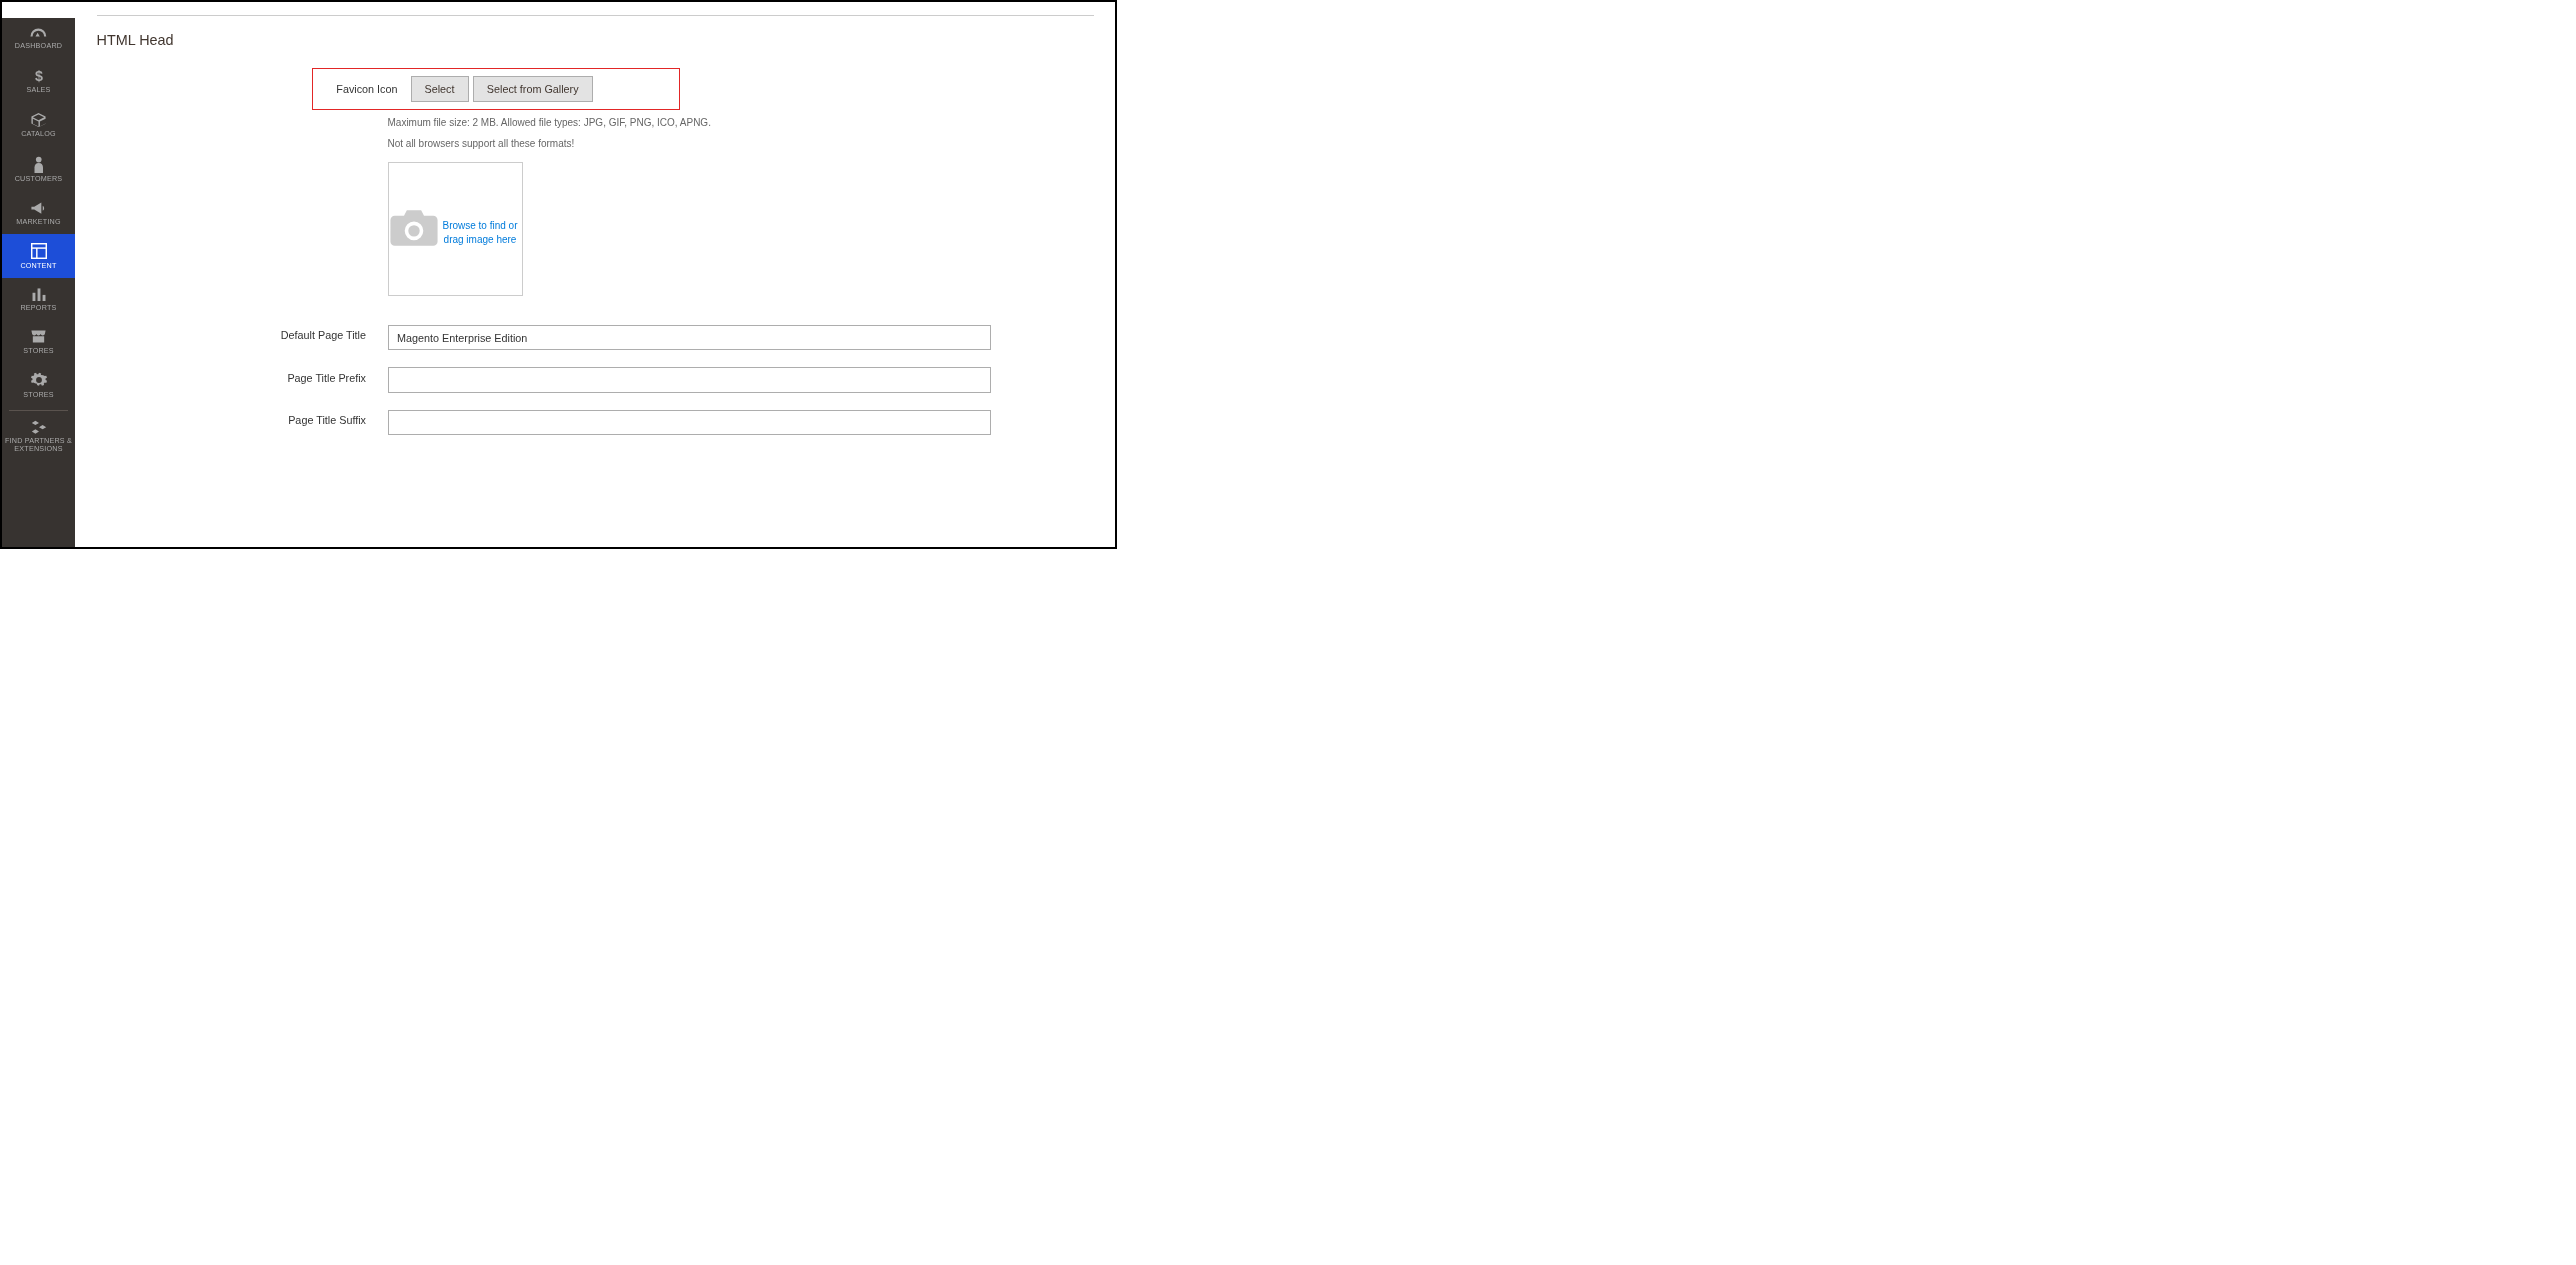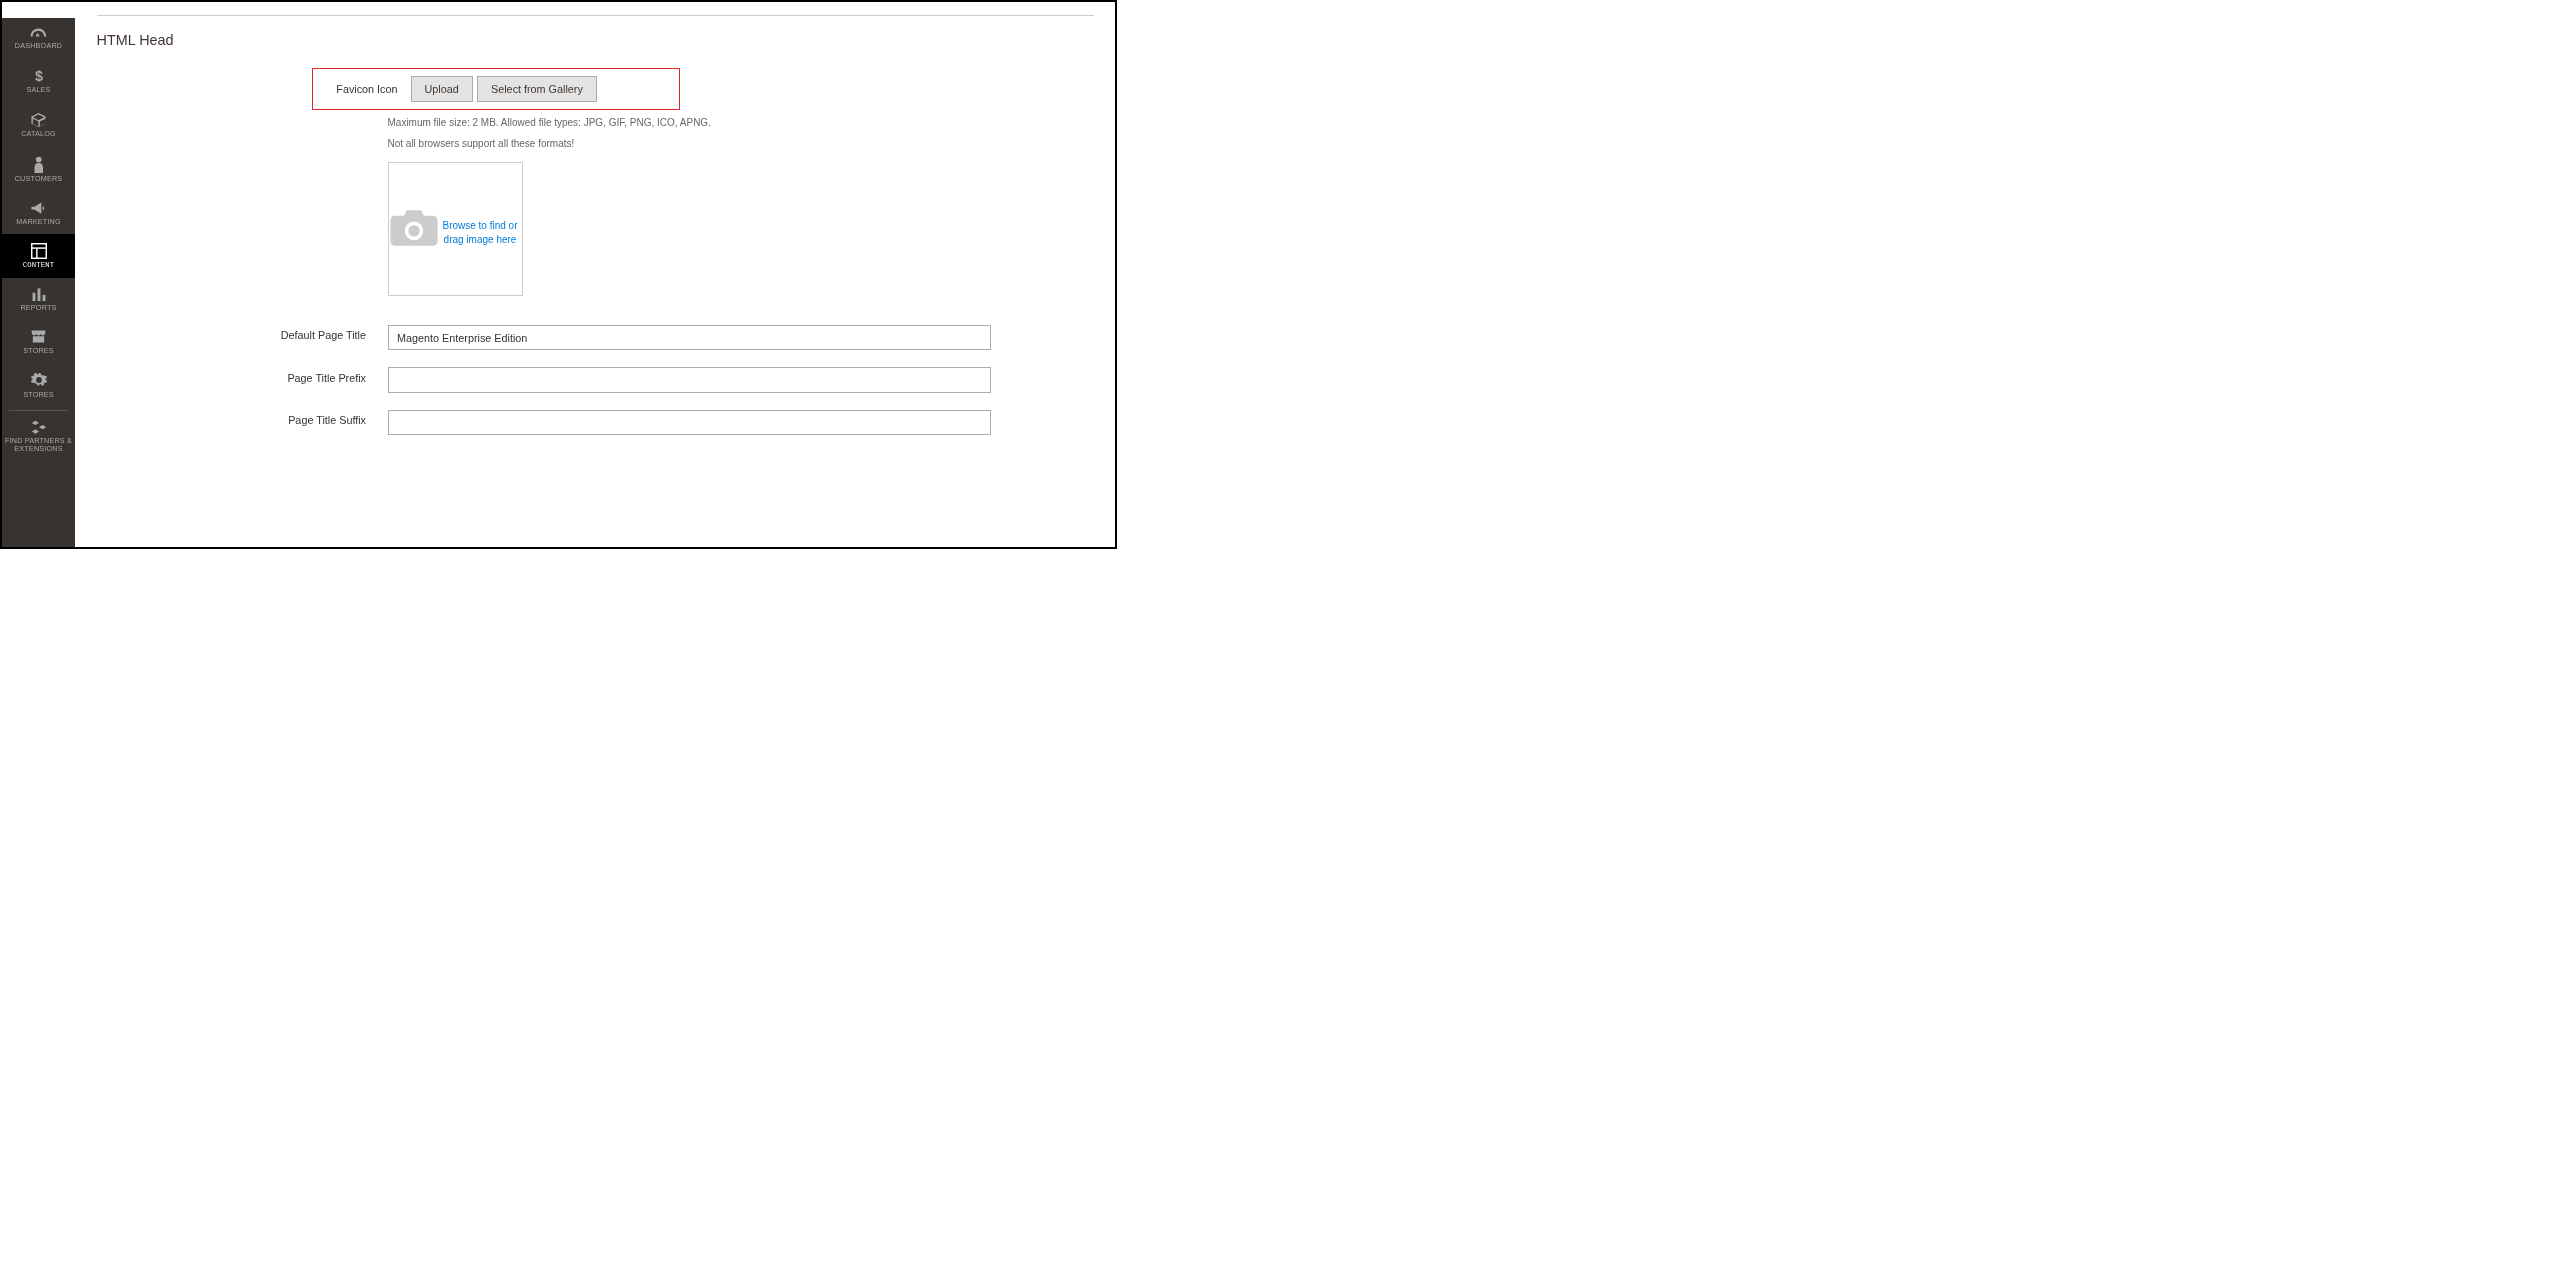--- a/index.html
+++ b/index.html
@@ -1,19 +1,19 @@
 <!DOCTYPE html>
 <html style="font-size:11.5px"><head>
 <meta charset="utf-8">
 <style>
 * { box-sizing: border-box; margin: 0; padding: 0; }
 body { font-family: 'Helvetica Neue', Helvetica, Arial, sans-serif; background: #fff; color: #333; border: 2.2px solid #000; width: 1117px; height: 549px; overflow: hidden; position: relative; }
 .sidebar { position: absolute; left: 0; top: 16px; bottom: 0; width: 73px; background: #373330; display: flex; flex-direction: column; }
 .sidebar-item { display: flex; flex-direction: column; align-items: center; justify-content: center; padding: 8.6px 2.9px; color: #aaa; cursor: pointer; text-align: center; }
-.sidebar-item.active { background: #000000; color: #fff; font-family: Liberation Mono, monospace; }
+.sidebar-item.active { background: #1d4ed8; color: #fff; }
 .sidebar-item .icon { font-size: 16px; margin-bottom: 2.9px; color: #aaa; }
 .sidebar-item.active .icon { color: #fff; }
 .sidebar-item .label { font-size: 7.2px; letter-spacing: 0.2px; line-height: 1.1; }
 .sidebar-sep { border-top: 0.7px solid #5a534e; margin: 2.9px 7.2px 0; }
 .main { position: absolute; left: 73px; right: 0; top: 0; bottom: 0; padding: 13px 21.5px 0 21.5px; overflow: hidden; }
 .page-title { font-size: 18.7px; color: #41362f; font-weight: 400; margin-bottom: 13px; }
 .rule { border-top: 0.7px solid #ccc; margin-bottom: 16px; }
 .section-title { font-size: 14.4px; color: #41362f; font-weight: 400; margin-bottom: 20px; }
 .form-row { display: flex; margin-bottom: 17px; }
 .form-label-col { width: 291px; text-align: right; padding-right: 21.5px; padding-top: 4.3px; font-size: 10.8px; color: #333; }
@@ -122,21 +122,21 @@
 
 <main class="main">
   <div class="rule"></div>
   <h2 class="section-title">HTML Head</h2>
 
   <div class="form-row" style="margin-bottom:0;">
     <div class="form-label-col"></div>
     <div class="form-field-col">
       <div class="highlight-box">
         <div class="inner-label">Favicon Icon</div>
-        <button class="btn">Upload</button>
+        <button class="btn">Select</button>
         <button class="btn">Select from Gallery</button>
       </div>
       <div class="hint">Maximum file size: 2 MB. Allowed file types: JPG, GIF, PNG, ICO, APNG.</div>
       <div class="hint" style="margin-top:10px;">Not all browsers support all these formats!</div>
       <div class="dropzone">
         <span class="cam">
           <svg width="50" height="42" viewBox="0 0 70 58">
               <path fill="#ccc" d="M25 4l-4 8H8a6 6 0 0 0-6 6v30a6 6 0 0 0 6 6h54a6 6 0 0 0 6-6V18a6 6 0 0 0-6-6H49l-4-8zM35 20a13 13 0 1 1 0 26 13 13 0 0 1 0-26zm0 5a8 8 0 1 0 0 16 8 8 0 0 0 0-16z"></path>
             </svg>
         </span>

